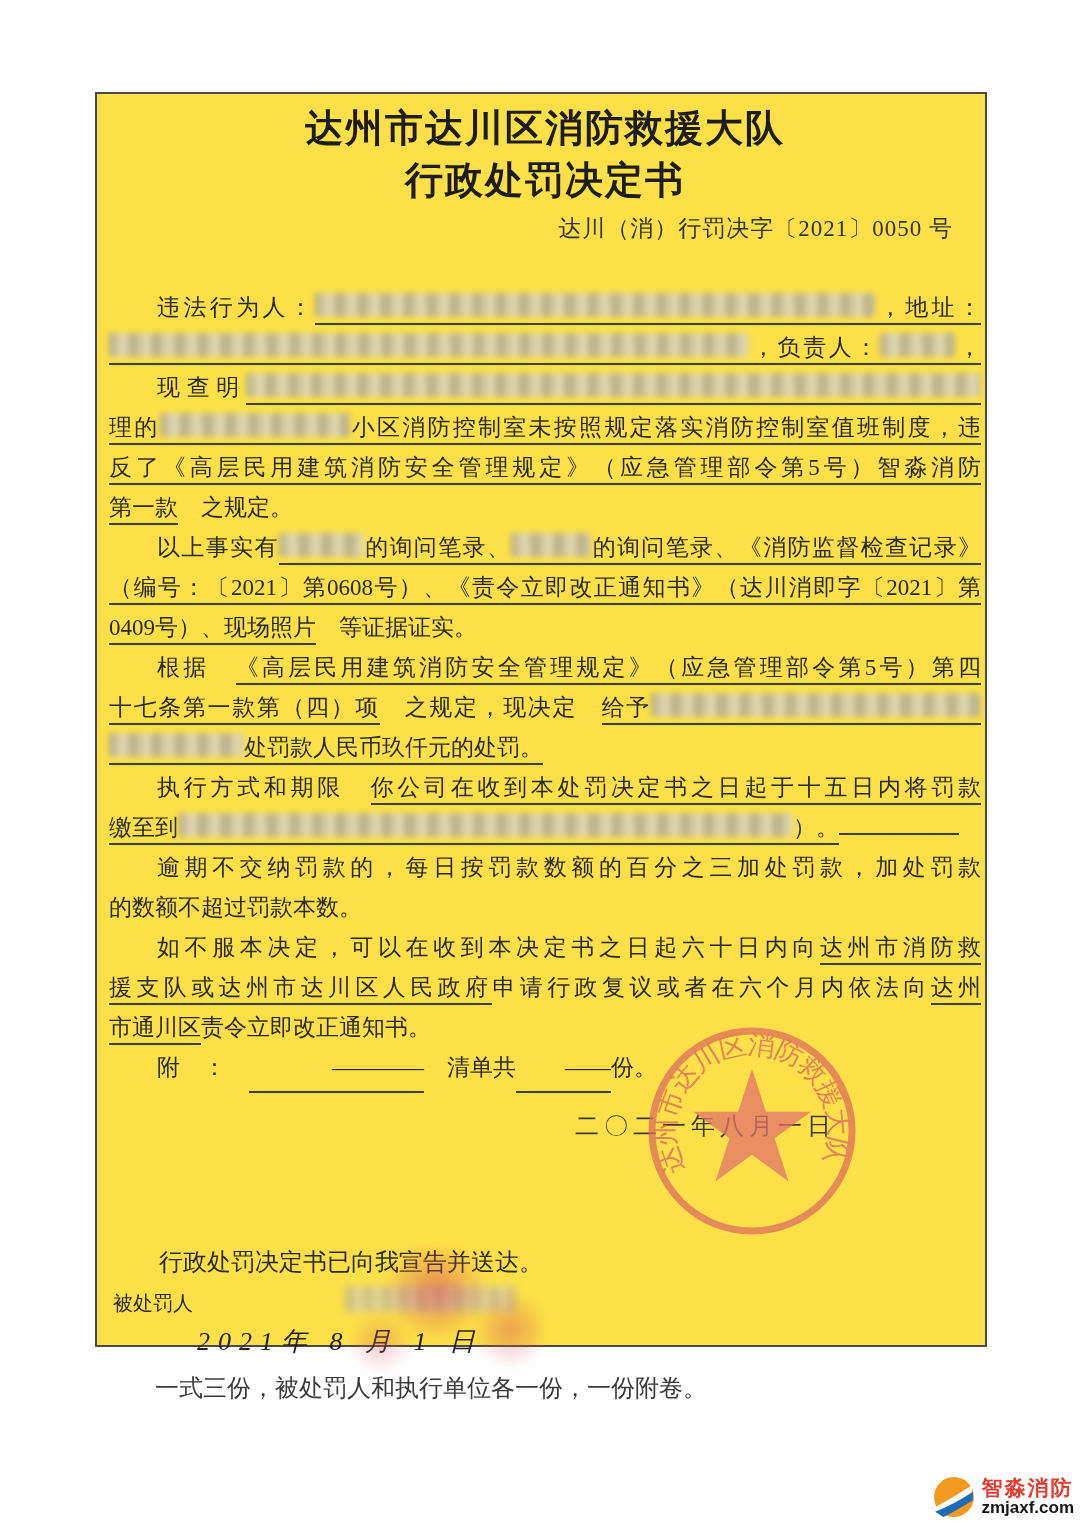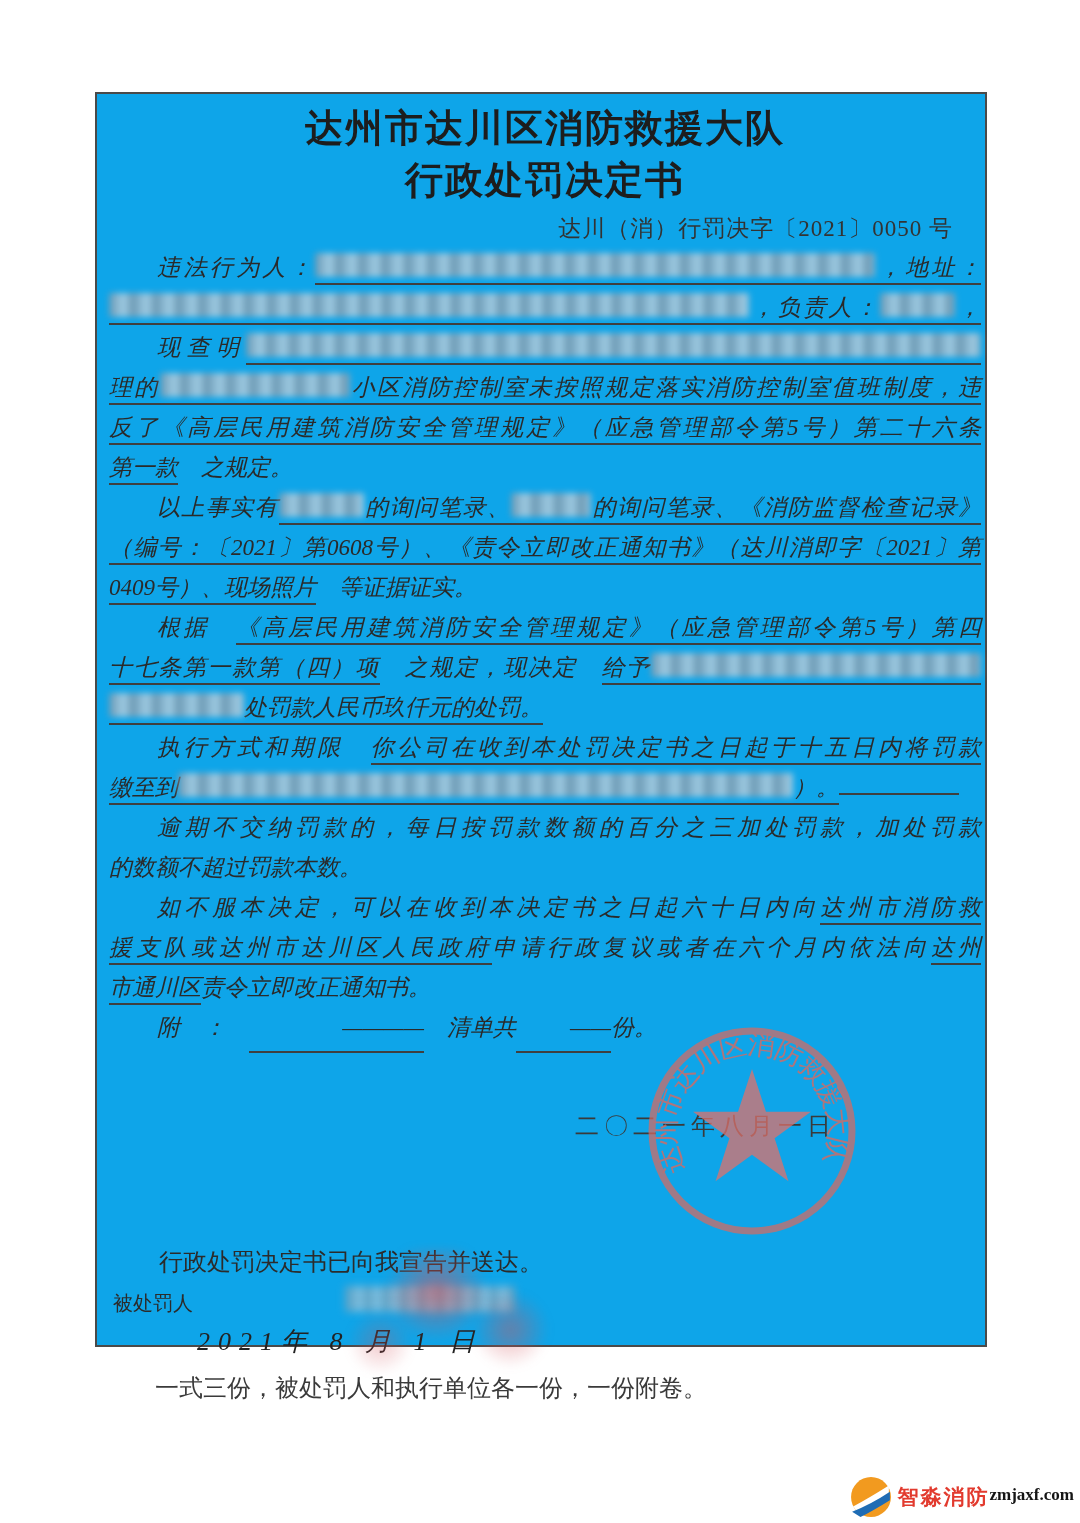--- a/index.html
+++ b/index.html
@@ -1,25 +1,25 @@
 <!DOCTYPE html>
 <html><head>
 <meta charset="utf-8">
 <style>
   html,body{margin:0;padding:0;}
   body{width:1080px;height:1523px;position:relative;background:#ffffff;
        font-family:"Liberation Serif",serif;color:#2b2b2b;overflow:hidden;}
   .frame{position:absolute;left:95px;top:92px;width:888px;height:1251px;
-         border:2px solid #4a4a4a;background:#0ea5e9;}
+         border:2px solid #4a4a4a;background:#fde047;}
   .inner{position:absolute;left:12px;top:8px;right:4px;}
   .title{font-family:"Liberation Sans",sans-serif;font-weight:900;
          font-size:38px;line-height:52px;text-align:center;letter-spacing:2px;color:#1d1d1d;}
   .docnum{font-size:23px;line-height:38px;text-align:right;padding-right:28px;
           color:#333;margin-top:4px;letter-spacing:1px;}
-  #paragraphs{font-style:italic;}
+  #paragraphs{margin-top:40px;}
   .ln{font-size:23px;line-height:40px;height:40px;white-space:normal;color:#2a2a2a;}
   .ln.full{text-align:justify;text-align-last:justify;}
   .ln.indent{text-indent:48px;}
   .u{border-bottom:2px solid #3f3f3f;padding-bottom:3px;text-align:right;}
   .blank{display:inline-block;}
   .redact-wrap{display:inline-block;vertical-align:middle;height:32px;position:relative;top:-3px;}
   .redact{display:block;height:24px;margin-top:5px;width:100%;border-radius:2px;
     background:repeating-linear-gradient(90deg,#90909a 0px,#c2c2c9 9px,#dcdce1 15px,#9b9ba3 23px);
     filter:blur(3px);opacity:.7;}
   .seal{position:absolute;left:540px;top:922px;width:230px;height:230px;opacity:.78;z-index:3;}
@@ -33,39 +33,39 @@
     filter:blur(5px);
     background:
       radial-gradient(circle 72px at 40% 32%, rgba(211,84,92,.60), rgba(211,84,92,0) 72%),
       radial-gradient(circle 55px at 64% 62%, rgba(211,84,92,.45), rgba(211,84,92,0) 70%),
       radial-gradient(circle 46px at 22% 72%, rgba(211,84,92,.32), rgba(211,84,92,0) 70%);}
   .name-blur{position:absolute;left:248px;top:1192px;width:170px;height:26px;z-index:1;
     background:repeating-linear-gradient(90deg,#a7a7ae 0 10px,#d6d6db 10px 18px);
     filter:blur(4px);opacity:.55;}
   .footer-note{position:absolute;left:155px;top:1372px;font-size:24px;color:#3a3a3a;}
   .brand{position:absolute;right:6px;top:1476px;display:flex;align-items:center;gap:6px;}
-  .brand-text{display:flex;line-height:1.05;}
+  .brand-text{display:flex;flex-direction:column;line-height:1.05;}
   .brand-name{font-family:"Liberation Sans",sans-serif;font-weight:700;font-size:21px;
     color:#e23a2e;letter-spacing:2px;}
-  .brand-url{font-family:Liberation Serif, serif;font-weight:800;font-size:17px;color:#151515;}
+  .brand-url{font-family:Liberation Sans, sans-serif;font-weight:800;font-size:17px;color:#151515;}
 </style>
 </head>
 <body>
 
 <div class="frame">
   <div class="inner">
     <div class="title">达州市达川区消防救援大队</div>
     <div class="title">行政处罚决定书</div>
     <div class="docnum">达川（消）行罚决字〔2021〕0050 号</div>
     <div id="paragraphs">
         <div class="ln full indent"><span class="">违法行为人：</span><span class="redact-wrap u" style="width: 560px;"><i class="redact"></i></span><span class="u">，地址：</span></div>
         <div class="ln full"><span class="redact-wrap u" style="width: 640px;"><i class="redact"></i></span><span class="u">，负责人：</span><span class="redact-wrap u" style="width: 75px;"><i class="redact"></i></span><span class="u">，</span></div>
         <div class="ln full indent"><span class="">现查明</span><span class="redact-wrap u" style="width: 735px;"><i class="redact"></i></span></div>
         <div class="ln full"><span class="u">理的</span><span class="redact-wrap u" style="width: 190px;"><i class="redact"></i></span><span class="u">小区消防控制室未按照规定落实消防控制室值班制度，违</span></div>
-        <div class="ln full"><span class="u">反了《高层民用建筑消防安全管理规定》（应急管理部令第5号）第二十六条</span></div>
+        <div class="ln full"><span class="u">反了《高层民用建筑消防安全管理规定》（应急管理部令第5号）智淼消防</span></div>
         <div class="ln"><span class="u">第一款</span><span class="">　之规定。</span></div>
         <div class="ln full indent"><span class="">以上事实有</span><span class="redact-wrap u" style="width: 85px;"><i class="redact"></i></span><span class="u">的询问笔录、</span><span class="redact-wrap u" style="width: 80px;"><i class="redact"></i></span><span class="u">的询问笔录、《消防监督检查记录》</span></div>
         <div class="ln full"><span class="u">（编号：〔2021〕第0608号）、《责令立即改正通知书》（达川消即字〔2021〕第</span></div>
         <div class="ln"><span class="u">0409号）、现场照片</span><span class="">　等证据证实。</span></div>
         <div class="ln full indent"><span class="">根据　</span><span class="u">《高层民用建筑消防安全管理规定》（应急管理部令第5号）第四</span></div>
         <div class="ln full"><span class="u">十七条第一款第（四）项</span><span class="">　之规定，现决定　</span><span class="u">给予</span><span class="redact-wrap u" style="width: 330px;"><i class="redact"></i></span></div>
         <div class="ln"><span class="redact-wrap u" style="width: 135px;"><i class="redact"></i></span><span class="u">处罚款人民币玖仟元的处罚。</span></div>
         <div class="ln full indent"><span class="">执行方式和期限　</span><span class="u">你公司在收到本处罚决定书之日起于十五日内将罚款</span></div>
         <div class="ln"><span class="u">缴至到</span><span class="redact-wrap u" style="width: 615px;"><i class="redact"></i></span><span class="u">）。</span><span class="u blank" style="min-width: 120px;"></span></div>
         <div class="ln full indent"><span class="">逾期不交纳罚款的，每日按罚款数额的百分之三加处罚款，加处罚款</span></div>

